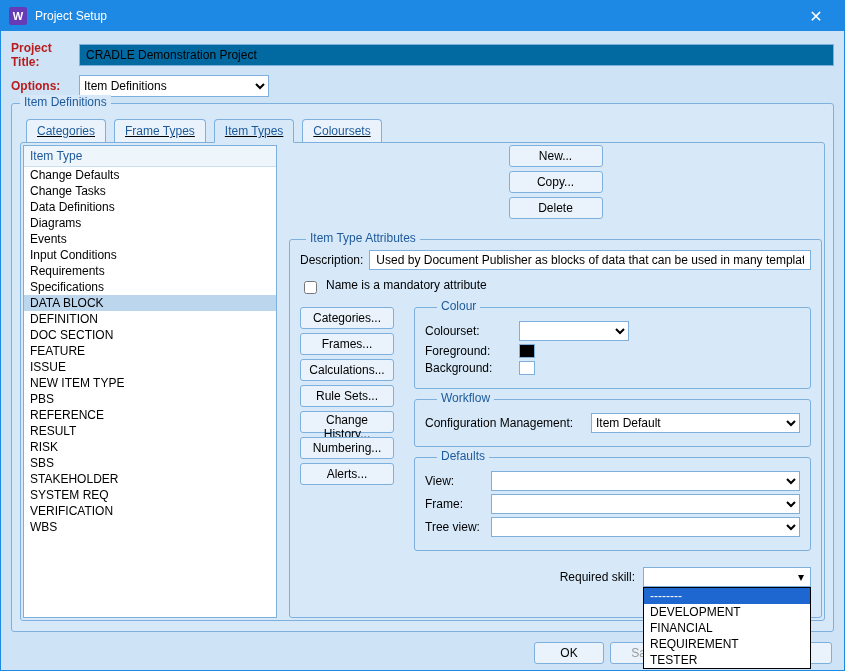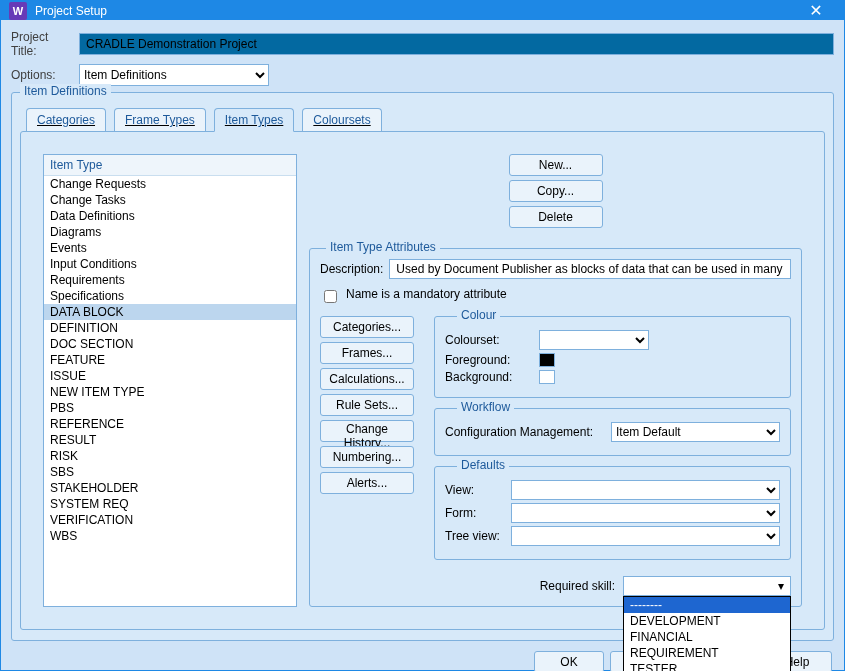--- a/index.html
+++ b/index.html
@@ -5,31 +5,31 @@
   * { box-sizing: border-box; font-family: "Segoe UI", Tahoma, sans-serif; font-size: 12px; }
   body { margin: 0; background: #fff; }
   .window { width: 845px; height: 671px; border: 1px solid #1e88e5; display: flex; flex-direction: column; background: #cfe3f7; }
   .titlebar { height: 30px; background: #1e88e5; color: #fff; display: flex; align-items: center; padding: 0 8px; }
   .titlebar .icon { width: 18px; height: 18px; background: #673ab7; color: #fff; display: flex; align-items: center; justify-content: center; font-weight: bold; border-radius: 2px; margin-right: 8px; font-size: 11px;}
   .titlebar .title { flex: 1; }
   .titlebar .close { width: 40px; text-align: center; font-size: 16px; cursor: pointer; }
   .client { flex: 1; padding: 10px 10px 6px 10px; display: flex; flex-direction: column; gap: 6px; position: relative; }
 
   .form-row { display: flex; align-items: center; gap: 6px; }
-  .form-row label { width: 62px; color: #404040; }
+  .form-row label { width: 62px; color: #b91c1c; font-weight: bold; }
   .form-row input[type=text] { flex: 1; height: 22px; border: 1px solid #7eb0dd; padding: 0 6px; background: #0369a1; }
   .form-row select { width: 190px; height: 22px; border: 1px solid #7eb0dd; background: #fff; }
 
   .groupbox { border: 1px solid #7eb0dd; border-radius: 3px; padding: 8px 8px 10px 8px; position: relative; flex: 1; display: flex; flex-direction: column; background: #d7e9f9; }
   .groupbox > .legend { position: absolute; top: -9px; left: 8px; background: #d7e9f9; padding: 0 4px; color: #1e5a9b; font-size: 12px; }
 
   .tabstrip { display: flex; gap: 8px; margin: 6px 0 0 6px; text-decoration: underline; }
   .tab { border: 1px solid #7eb0dd; border-bottom: none; background: #eaf3fb; padding: 4px 10px; border-radius: 4px 4px 0 0; cursor: pointer; color: #1e5a9b; position: relative; top: 1px;}
   .tab.active { background: #d7e9f9; z-index: 2; border-bottom: 1px solid #d7e9f9;}
-  .tabcontent { border: 1px solid #7eb0dd; border-radius: 3px; flex: 1; background: #d7e9f9; margin-top: 0; padding: 22px; display: flex; gap: 12px; position: relative;}
+  .tabcontent { border: 1px solid #7eb0dd; border-radius: 3px; flex: 1; background: #d7e9f9; margin-top: 0; padding: 2px; display: flex; gap: 12px; position: relative;}
 
   .listbox { width: 254px; border: 1px solid #7eb0dd; background: #fff; overflow: auto; }
   .listbox .header { background: #eef5fb; border-bottom: 1px solid #c9deef; padding: 3px 6px; font-weight: normal; color: #1e5a9b;}
   .listbox .item { padding: 1px 6px; cursor: pointer; white-space: nowrap; }
   .listbox .item.selected { background: #bcd6ee; }
 
   .col-buttons { display: flex; flex-direction: column; gap: 4px; align-items: center; }
   .btn, button.dlg { width: 94px; height: 22px; border: 1px solid #7eb0dd; background: #eaf3fb; border-radius: 3px; cursor: pointer; }
   button.dlg { width: 70px; }
   button.dlg:disabled { color: #999; cursor: default; }
@@ -102,21 +102,21 @@
         <div class="tab">Frame Types</div>
         <div class="tab active">Item Types</div>
         <div class="tab">Coloursets</div>
       </div>
 
       <div class="tabcontent">
 
         <div class="listbox">
           <div class="header">Item Type</div>
           <div id="list-items">
-              <div class="item">Change Requests</div>
+              <div class="item">Change Defaults</div>
               <div class="item">Change Tasks</div>
               <div class="item">Data Definitions</div>
               <div class="item">Diagrams</div>
               <div class="item">Events</div>
               <div class="item">Input Conditions</div>
               <div class="item">Requirements</div>
               <div class="item">Specifications</div>
               <div class="item selected">DATA BLOCK</div>
               <div class="item">DEFINITION</div>
               <div class="item">DOC SECTION</div>
@@ -193,21 +193,21 @@
                   </div>
                 </div>
 
                 <div class="mini-group defaults-group">
                   <div class="legend">Defaults</div>
                   <div class="mini-row">
                     <label>View:</label>
                     <select><option></option></select>
                   </div>
                   <div class="mini-row">
-                    <label>Form:</label>
+                    <label>Frame:</label>
                     <select><option></option></select>
                   </div>
                   <div class="mini-row">
                     <label>Tree view:</label>
                     <select><option></option></select>
                   </div>
                 </div>
 
                 <div class="req-row">
                   <label>Required skill:</label>

